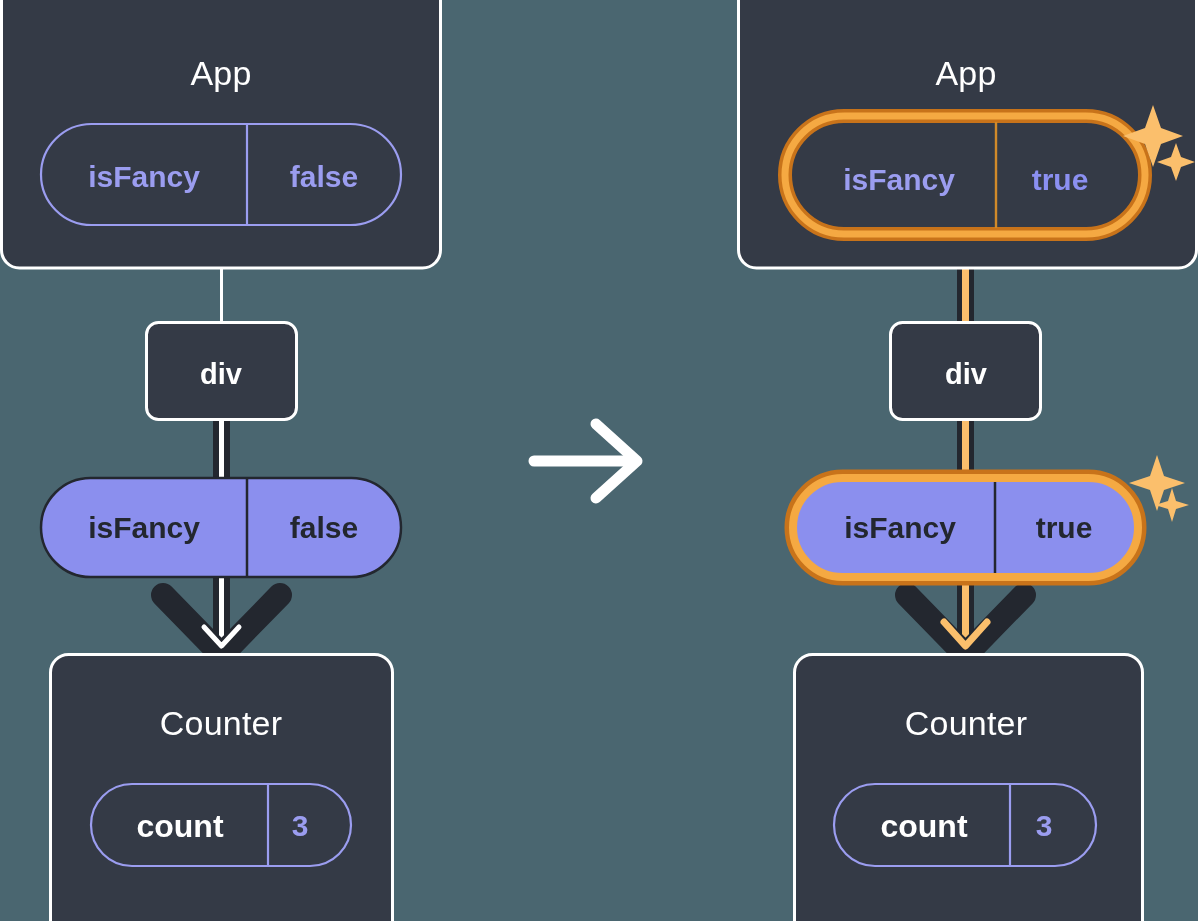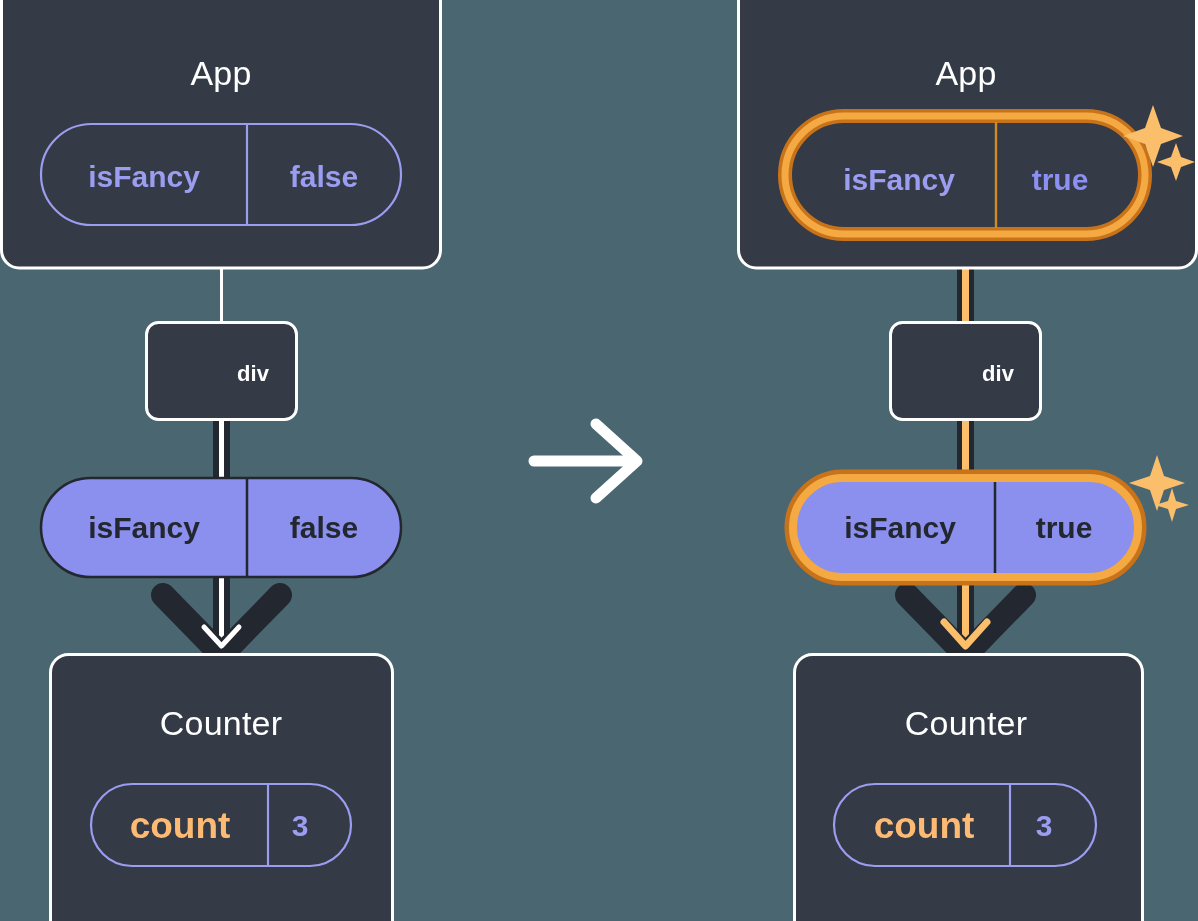--- a/index.html
+++ b/index.html
@@ -33,23 +33,22 @@
     font-weight: bold;
   }
   .box-title {
     color: #ffffff;
     font-size: 34px;
     font-weight: 400;
     letter-spacing: 0.2px;
   }
   .div-title {
     color: #ffffff;
-    font-size: 22px;
+    font-size: 29px;
     font-weight: 700;
-    margin-left: 32px;
   }
   .pill-key-outline {
     color: #9b9df0;
     font-size: 30px;
   }
   .pill-val-outline {
     color: #9b9df0;
     font-size: 30px;
   }
   .pill-val-outline.bold {
@@ -61,22 +60,22 @@
     font-size: 30px;
   }
   .pill-val-fill {
     color: #23272f;
     font-size: 30px;
   }
   .pill-val-fill.bold {
     font-weight: 700;
   }
   .ctr-key {
-    color: #fdba74;
-    font-size: 37px;
+    color: #ffffff;
+    font-size: 32px;
   }
   .ctr-val {
     color: #9b9df0;
     font-size: 30px;
   }
   .center {
     transform: translate(-50%, -50%);
   }
 </style>
 </head>

